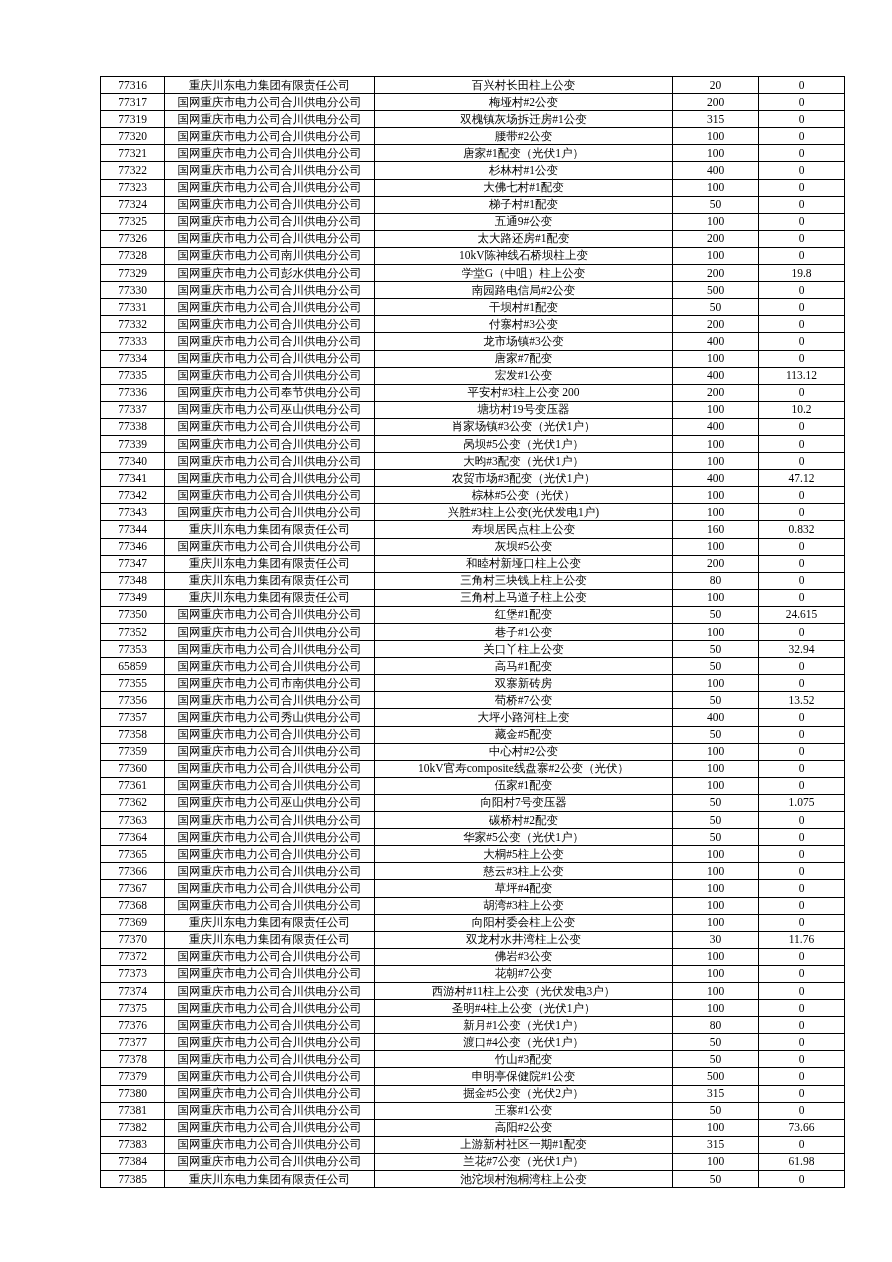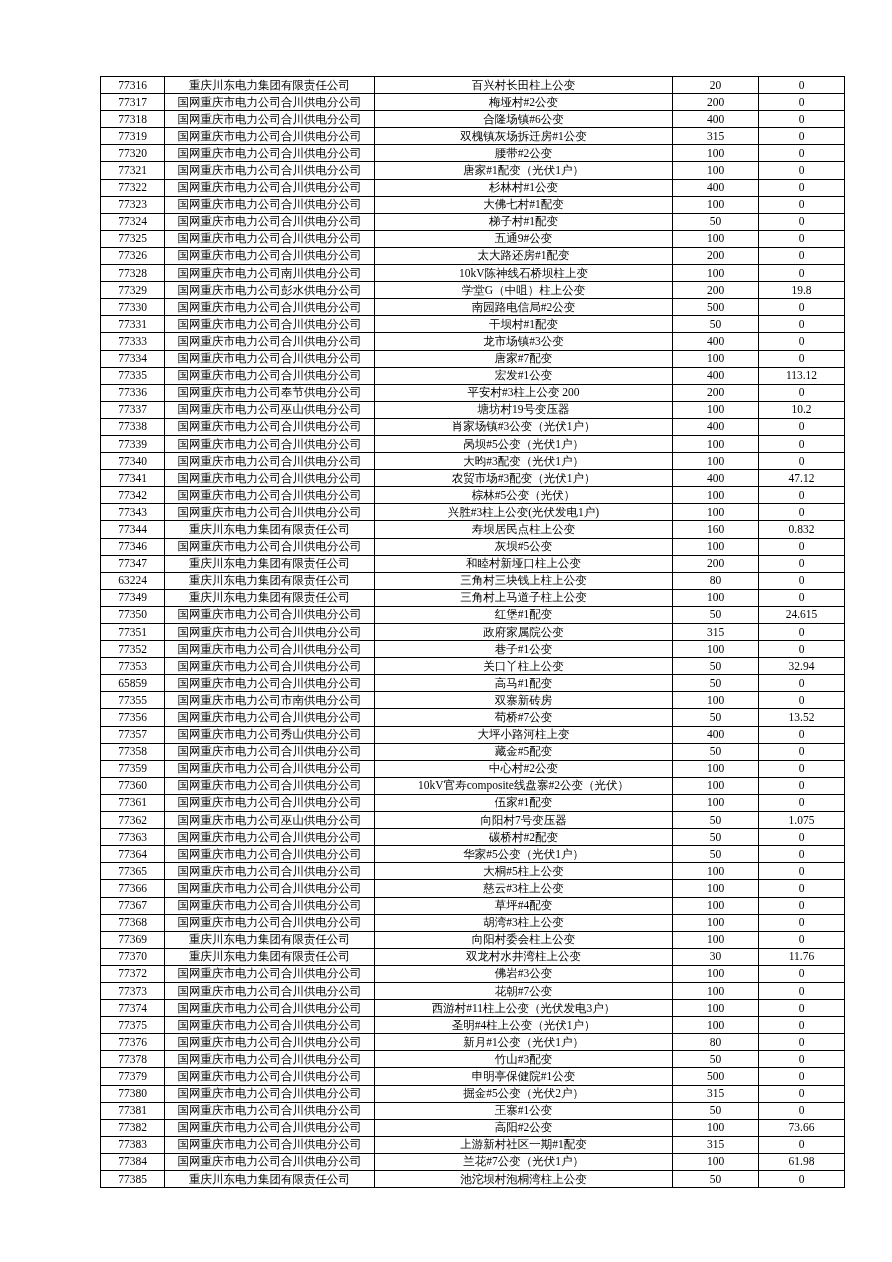--- a/index.html
+++ b/index.html
@@ -69,27 +69,20 @@
           <td class="val">0</td>
         </tr>
         <tr>
           <td class="id">77317</td>
           <td class="org">国网重庆市电力公司合川供电分公司</td>
           <td class="name">梅垭村#2公变</td>
           <td class="cap">200</td>
           <td class="val">0</td>
         </tr>
         <tr>
-          <td class="id">77318</td>
-          <td class="org">国网重庆市电力公司合川供电分公司</td>
-          <td class="name">合隆场镇#6公变</td>
-          <td class="cap">400</td>
-          <td class="val">0</td>
-        </tr>
-        <tr>
           <td class="id">77319</td>
           <td class="org">国网重庆市电力公司合川供电分公司</td>
           <td class="name">双槐镇灰场拆迁房#1公变</td>
           <td class="cap">315</td>
           <td class="val">0</td>
         </tr>
         <tr>
           <td class="id">77320</td>
           <td class="org">国网重庆市电力公司合川供电分公司</td>
           <td class="name">腰带#2公变</td>
@@ -160,20 +153,27 @@
           <td class="val">0</td>
         </tr>
         <tr>
           <td class="id">77331</td>
           <td class="org">国网重庆市电力公司合川供电分公司</td>
           <td class="name">干坝村#1配变</td>
           <td class="cap">50</td>
           <td class="val">0</td>
         </tr>
         <tr>
+          <td class="id">77332</td>
+          <td class="org">国网重庆市电力公司合川供电分公司</td>
+          <td class="name">付寨村#3公变</td>
+          <td class="cap">200</td>
+          <td class="val">0</td>
+        </tr>
+        <tr>
           <td class="id">77333</td>
           <td class="org">国网重庆市电力公司合川供电分公司</td>
           <td class="name">龙市场镇#3公变</td>
           <td class="cap">400</td>
           <td class="val">0</td>
         </tr>
         <tr>
           <td class="id">77334</td>
           <td class="org">国网重庆市电力公司合川供电分公司</td>
           <td class="name">唐家#7配变</td>
@@ -258,46 +258,39 @@
           <td class="val">0</td>
         </tr>
         <tr>
           <td class="id">77347</td>
           <td class="org">重庆川东电力集团有限责任公司</td>
           <td class="name">和睦村新垭口柱上公变</td>
           <td class="cap">200</td>
           <td class="val">0</td>
         </tr>
         <tr>
-          <td class="id">63224</td>
+          <td class="id">77348</td>
           <td class="org">重庆川东电力集团有限责任公司</td>
           <td class="name">三角村三块钱上柱上公变</td>
           <td class="cap">80</td>
           <td class="val">0</td>
         </tr>
         <tr>
           <td class="id">77349</td>
           <td class="org">重庆川东电力集团有限责任公司</td>
           <td class="name">三角村上马道子柱上公变</td>
           <td class="cap">100</td>
           <td class="val">0</td>
         </tr>
         <tr>
           <td class="id">77350</td>
           <td class="org">国网重庆市电力公司合川供电分公司</td>
           <td class="name">红堡#1配变</td>
           <td class="cap">50</td>
           <td class="val">24.615</td>
-        </tr>
-        <tr>
-          <td class="id">77351</td>
-          <td class="org">国网重庆市电力公司合川供电分公司</td>
-          <td class="name">政府家属院公变</td>
-          <td class="cap">315</td>
-          <td class="val">0</td>
         </tr>
         <tr>
           <td class="id">77352</td>
           <td class="org">国网重庆市电力公司合川供电分公司</td>
           <td class="name">巷子#1公变</td>
           <td class="cap">100</td>
           <td class="val">0</td>
         </tr>
         <tr>
           <td class="id">77353</td>
@@ -451,20 +444,27 @@
           <td class="org">国网重庆市电力公司合川供电分公司</td>
           <td class="name">圣明#4柱上公变（光伏1户）</td>
           <td class="cap">100</td>
           <td class="val">0</td>
         </tr>
         <tr>
           <td class="id">77376</td>
           <td class="org">国网重庆市电力公司合川供电分公司</td>
           <td class="name">新月#1公变（光伏1户）</td>
           <td class="cap">80</td>
+          <td class="val">0</td>
+        </tr>
+        <tr>
+          <td class="id">77377</td>
+          <td class="org">国网重庆市电力公司合川供电分公司</td>
+          <td class="name">渡口#4公变（光伏1户）</td>
+          <td class="cap">50</td>
           <td class="val">0</td>
         </tr>
         <tr>
           <td class="id">77378</td>
           <td class="org">国网重庆市电力公司合川供电分公司</td>
           <td class="name">竹山#3配变</td>
           <td class="cap">50</td>
           <td class="val">0</td>
         </tr>
         <tr>

